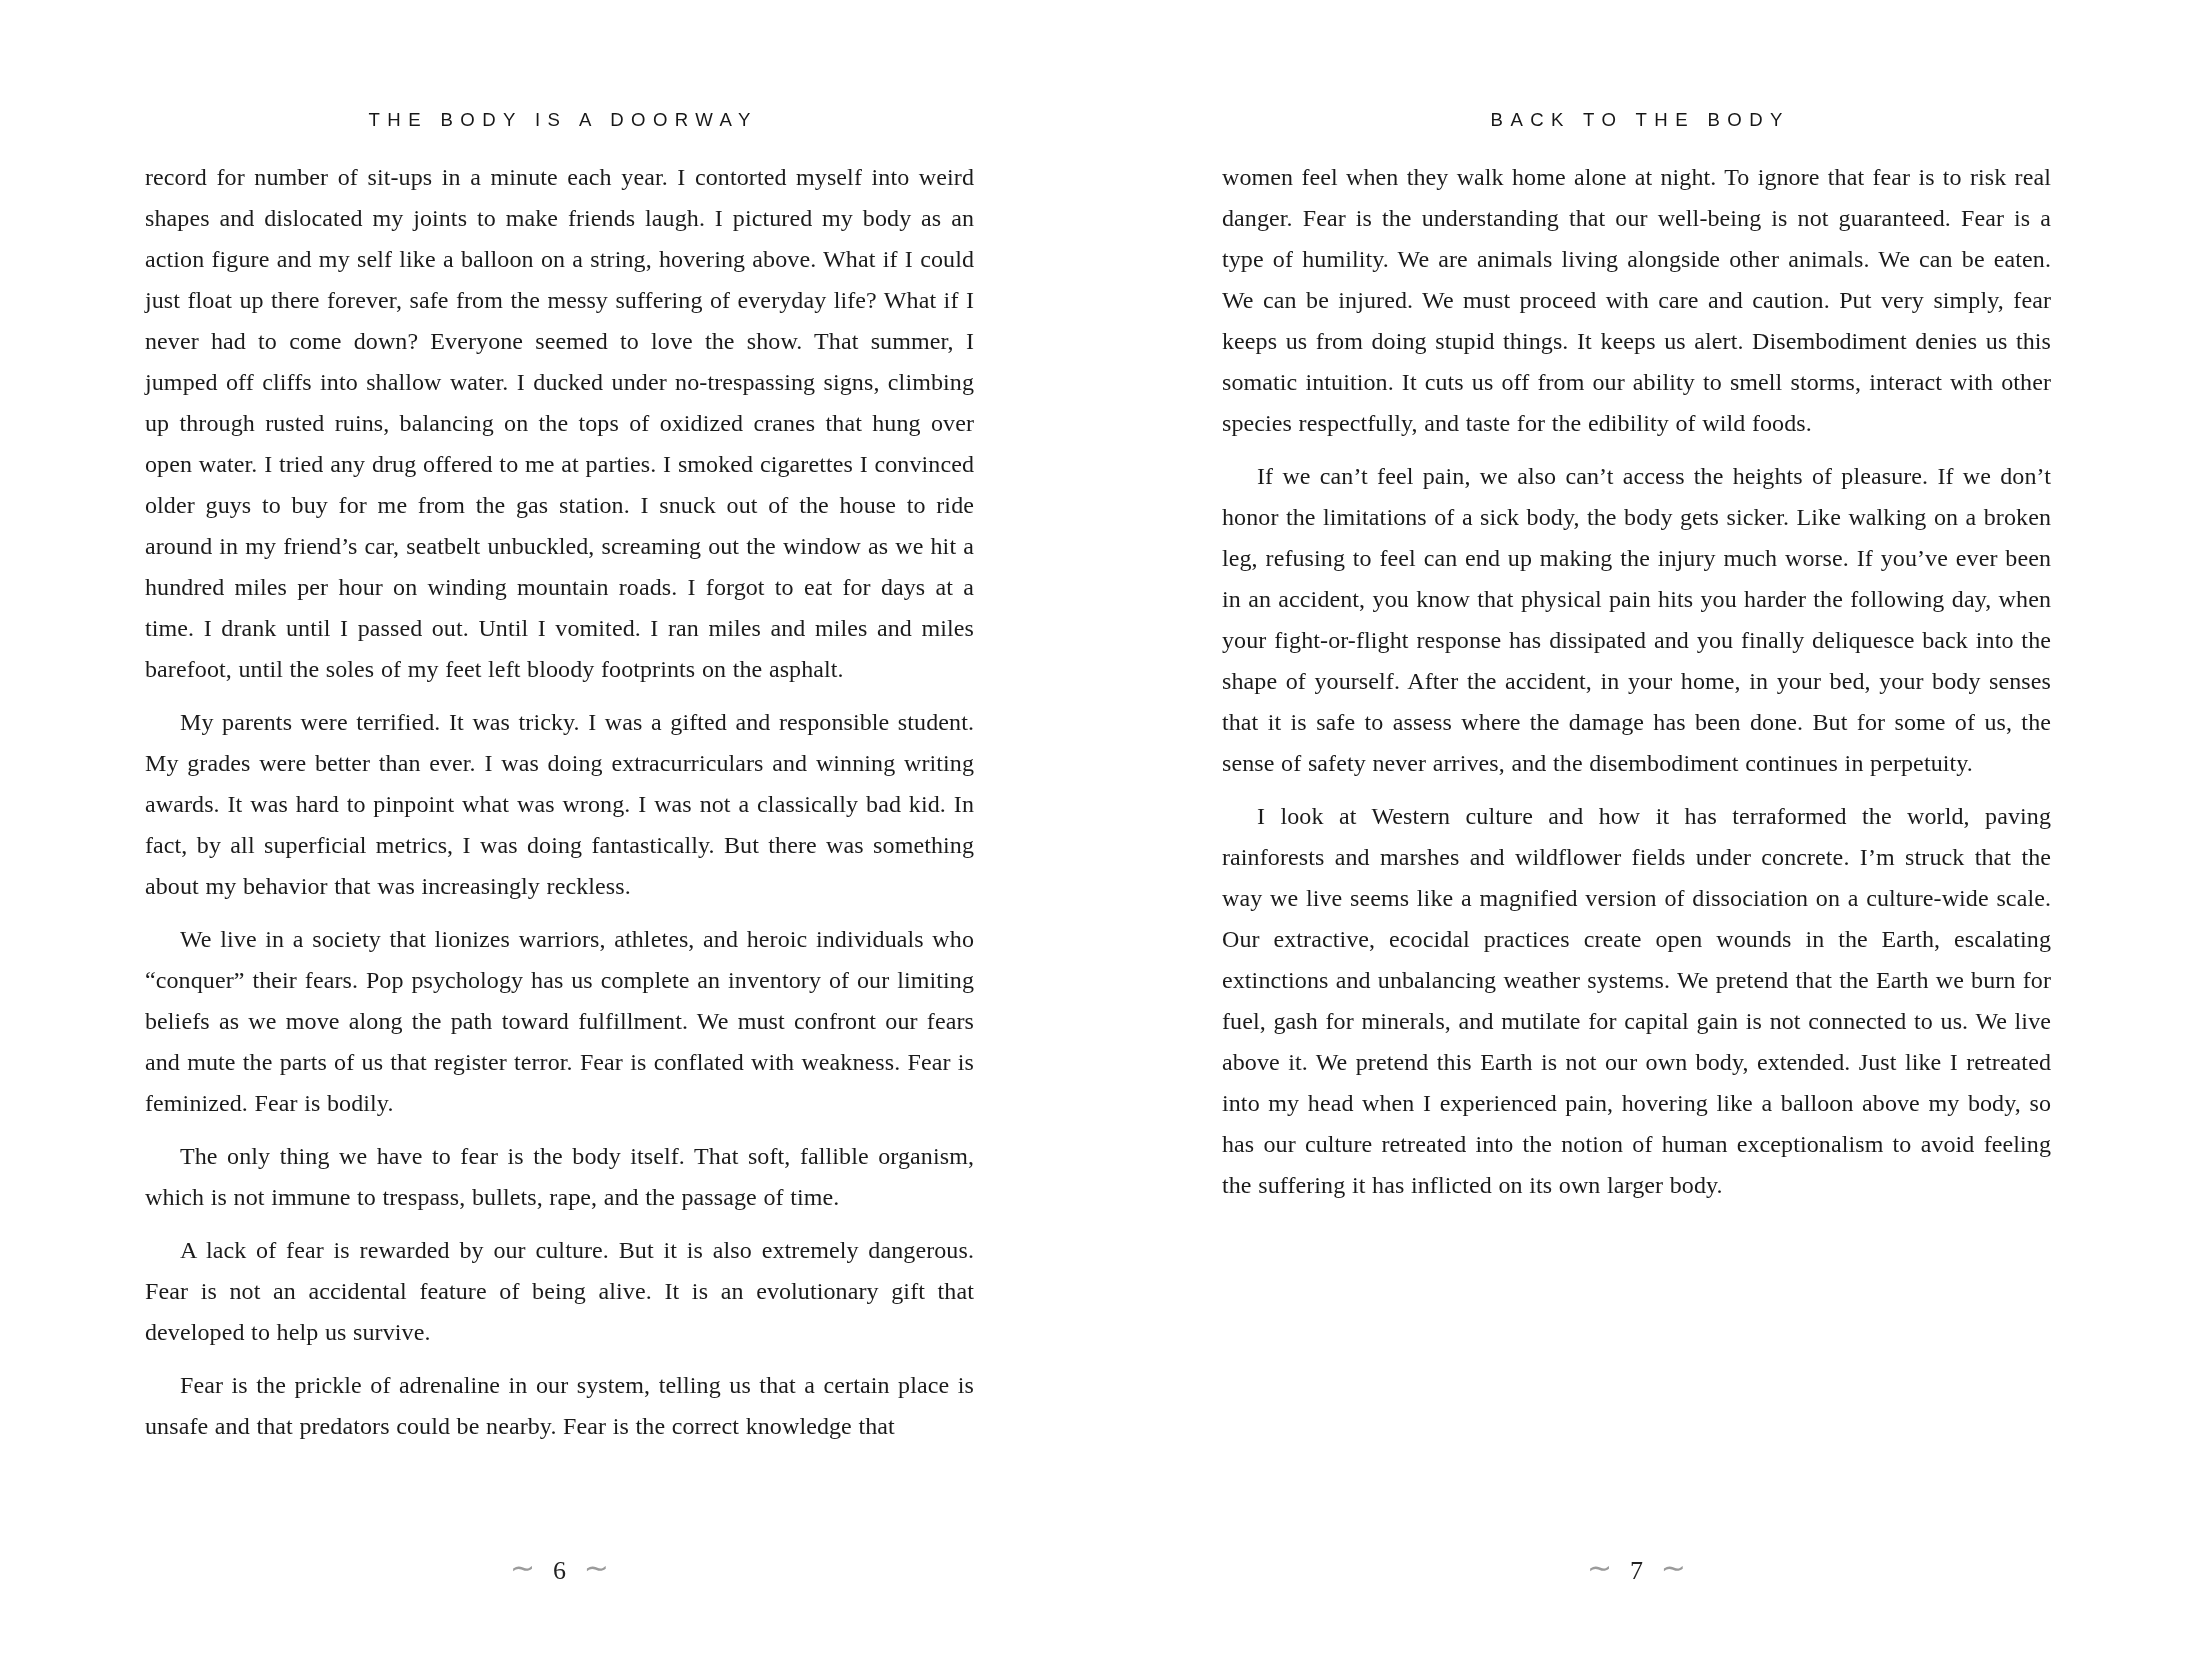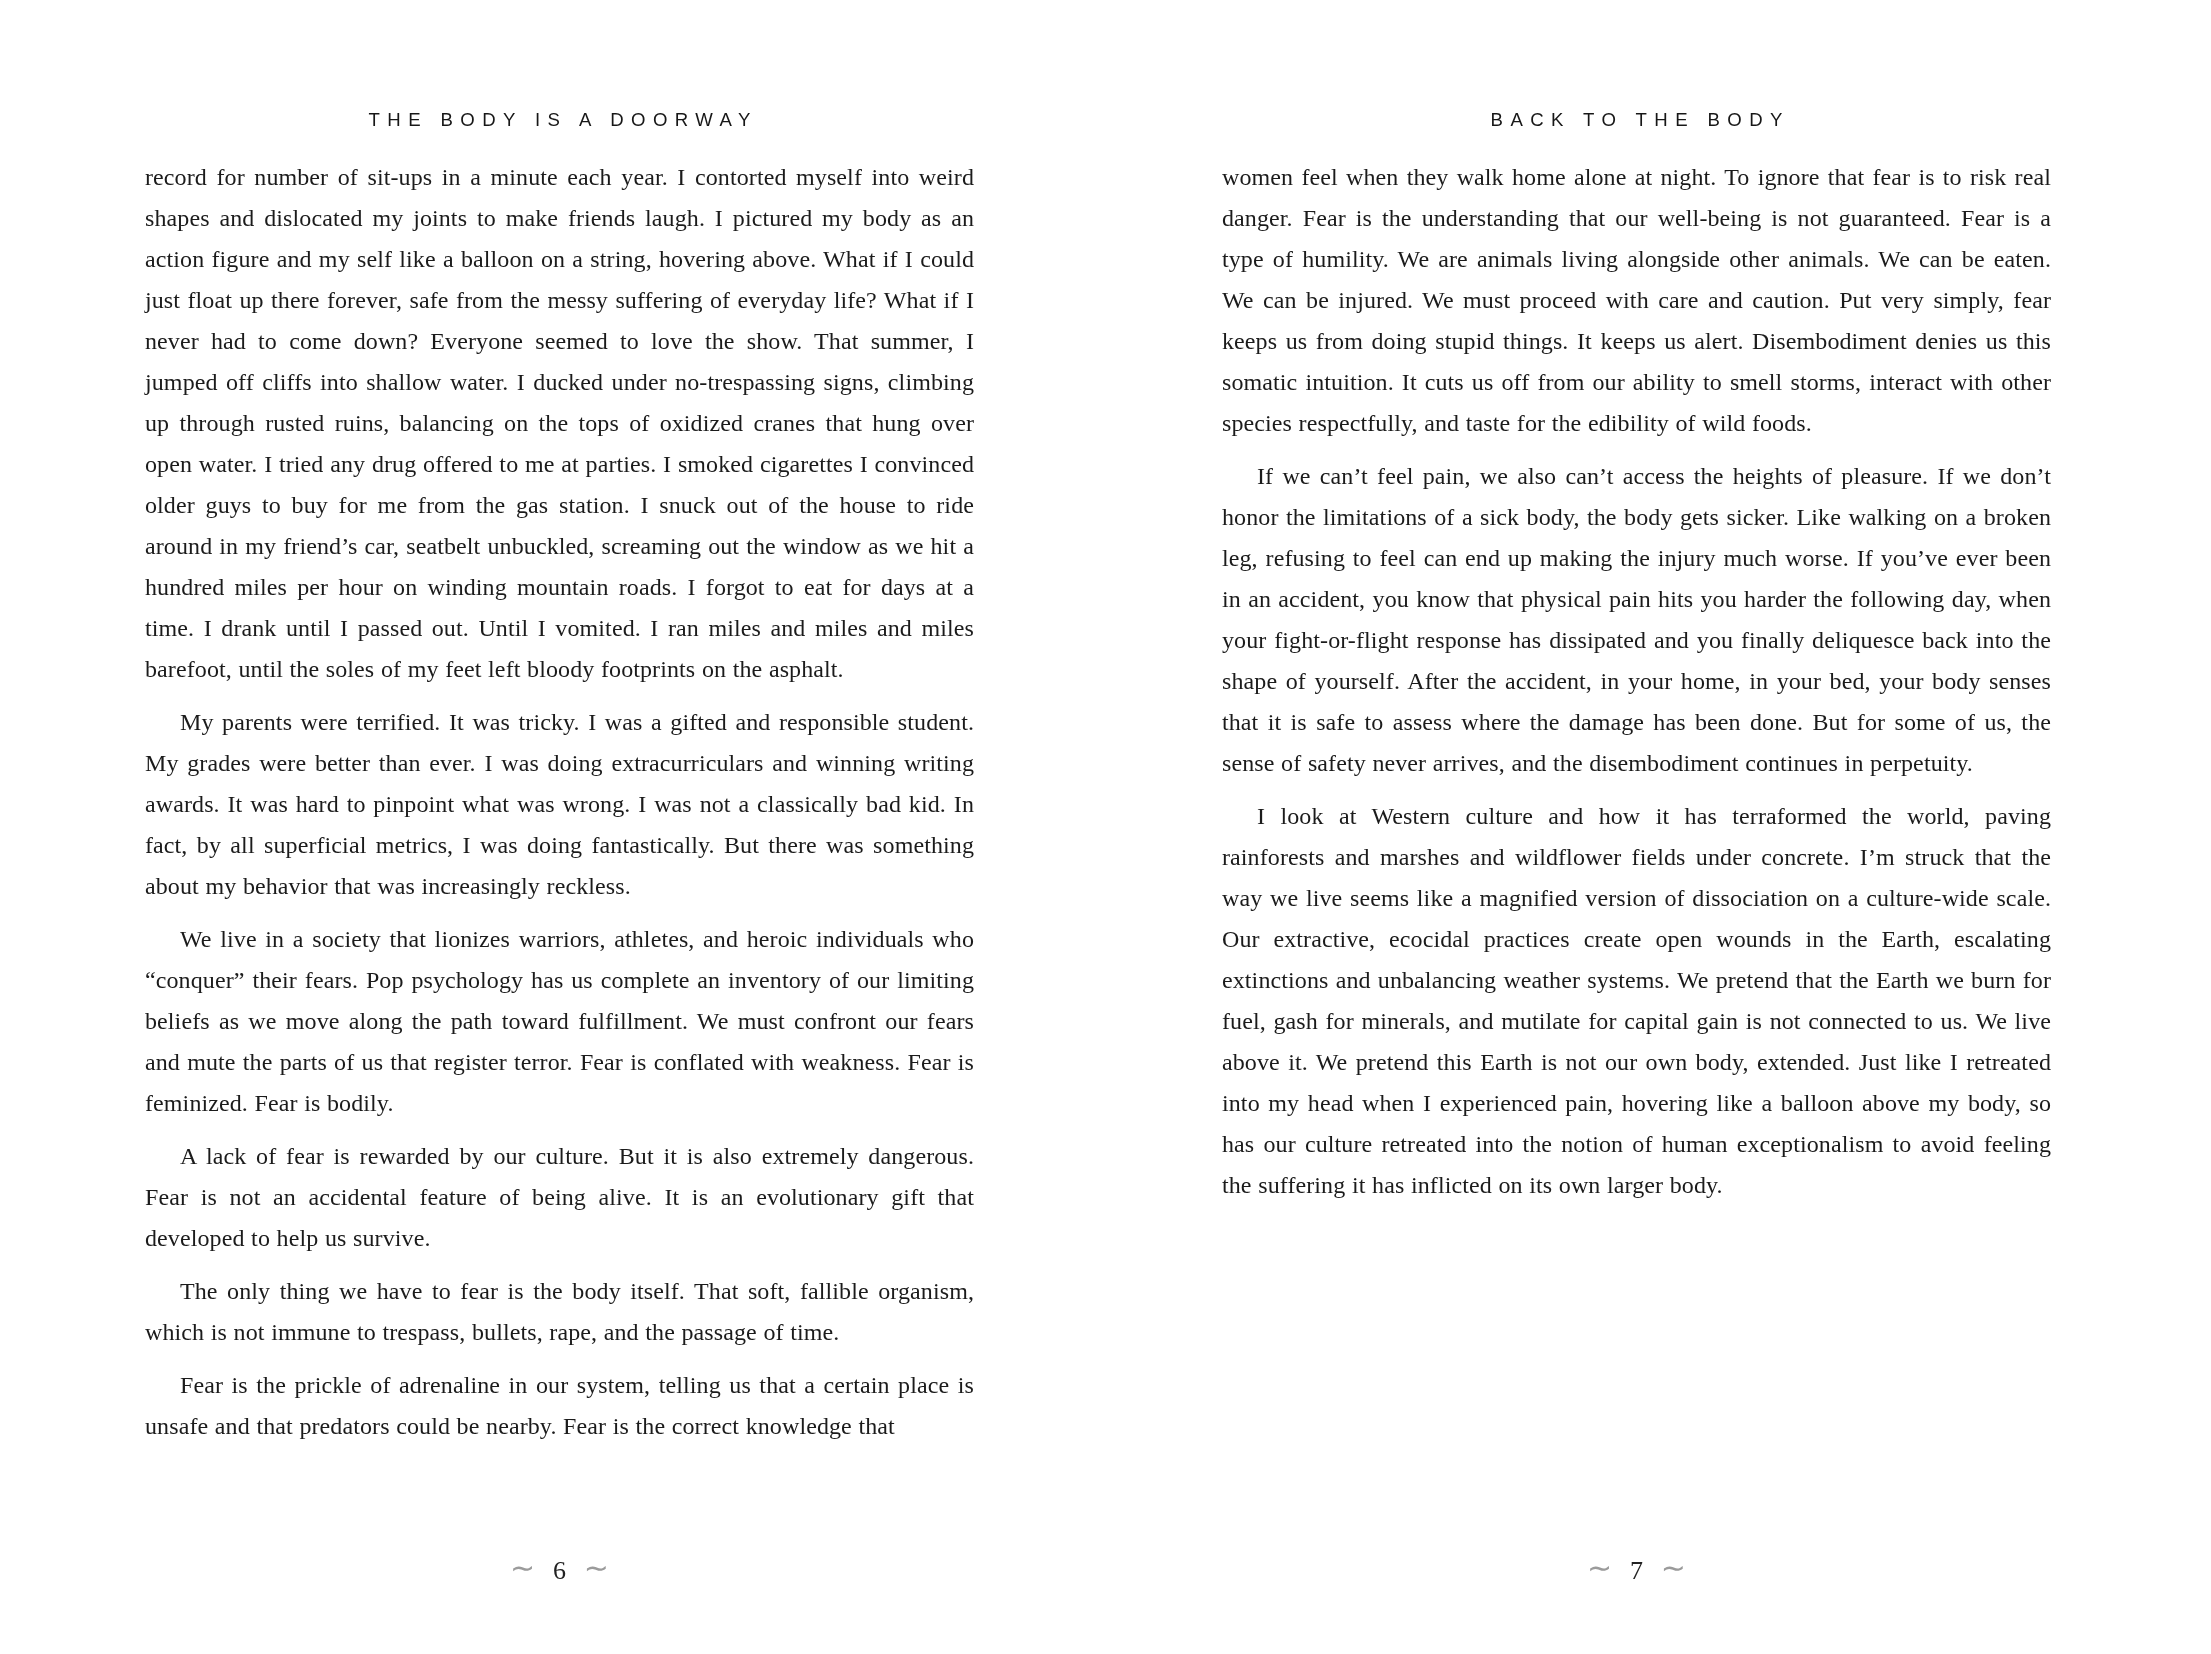--- a/index.html
+++ b/index.html
@@ -70,22 +70,22 @@
 <body>
 
 <div class="spread">
 
   <section class="page page-left">
     <header class="running-head">THE BODY IS A DOORWAY</header>
     <div class="page-body" id="left-body">
         <p class="para"><span>record for number of sit-ups in a minute each year. I contorted myself into weird shapes and dislocated my joints to make friends laugh. I pictured my body as an action figure and my self like a balloon on a string, hovering above. What if I could just float up there forever, safe from the messy suffering of everyday life? What if I never had to come down? Everyone seemed to love the show. That summer, I jumped off cliffs into shallow water. I ducked under no-trespassing signs, climbing up through rusted ruins, balancing on the tops of oxidized cranes that hung over open water. I tried any drug offered to me at parties. I smoked cigarettes I convinced older guys to buy for me from the gas station. I snuck out of the house to ride around in my friend’s car, seatbelt unbuckled, screaming out the window as we hit a hundred miles per hour on winding mountain roads. I forgot to eat for days at a time. I drank until I passed out. Until I vomited. I ran miles and miles and miles barefoot, until the soles of my feet left bloody footprints on the asphalt.</span></p>
         <p class="para indent"><span>My parents were terrified. It was tricky. I was a gifted and responsible student. My grades were better than ever. I was doing extracurriculars and winning writing awards. It was hard to pinpoint what was wrong. I was not a classically </span><span class="italic">bad kid</span><span>. In fact, by all superficial metrics, I was doing fantastically. But there was something about my behavior that was increasingly reckless.</span></p>
         <p class="para indent"><span>We live in a society that lionizes warriors, athletes, and heroic individuals who “conquer” their fears. Pop psychology has us complete an inventory of our limiting beliefs as we move along the path toward fulfillment. We must confront our fears and mute the parts of us that register terror. Fear is conflated with weakness. Fear is feminized. Fear is bodily.</span></p>
+        <p class="para indent"><span>The only thing we have to fear is the body itself. That soft, fallible organism, which is not immune to trespass, bullets, rape, and the passage of time.</span></p>
         <p class="para indent"><span>A lack of fear is rewarded by our culture. But it is also extremely dangerous. Fear is not an accidental feature of being alive. It is an evolutionary gift that developed to help us survive.</span></p>
-        <p class="para indent"><span>The only thing we have to fear is the body itself. That soft, fallible organism, which is not immune to trespass, bullets, rape, and the passage of time.</span></p>
         <p class="para indent"><span>Fear is the prickle of adrenaline in our system, telling us that a certain place is unsafe and that predators could be nearby. Fear is the correct knowledge that</span></p>
       </div>
     <footer class="page-footer">
       <span class="orn">∼</span><span class="page-num">6</span><span class="orn">∼</span>
     </footer>
   </section>
 
   <section class="page page-right">
     <header class="running-head">BACK TO THE BODY</header>
     <div class="page-body" id="right-body">

